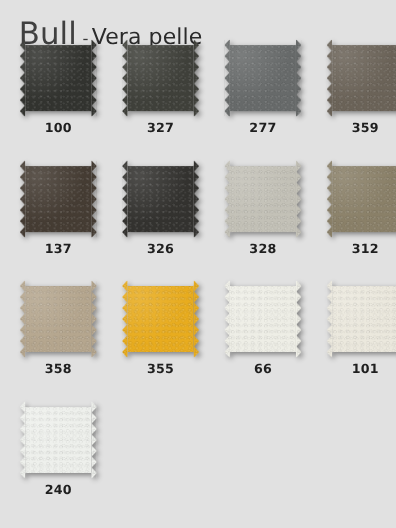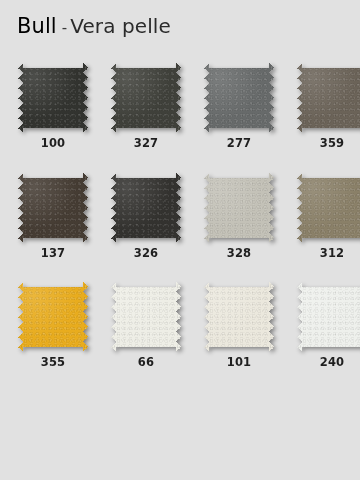--- a/index.html
+++ b/index.html
@@ -18,42 +18,42 @@
   
   #catalog-header {
     position: absolute;
     left: 17px;
     top: 14px;
     display: flex;
     align-items: baseline;
     white-space: nowrap;
   }
   #brand-name {
-    font-size: 21px;
+    font-size: 28px;
     font-weight: 400;
-    color: #000000;
+    color: #404040;
     letter-spacing: 0.1px;
   }
   #brand-separator {
     font-size: 15px;
     color: #3a3a3a;
     margin: 0 3px 0 5px;
   }
   #brand-subtitle {
     font-size: 20px;
     font-weight: 400;
     color: #2b2b2b;
     letter-spacing: 0.1px;
   }
 
   
   #swatch-grid {
     position: absolute;
     left: 18px;
-    top: 63px;
+    top: 36px;
     width: 330px;
     display: grid;
     grid-template-columns: repeat(4, 70px);
     grid-column-gap: 15px;
     grid-row-gap: 19px;
     gap: 23px;
   }
 
   .swatch-cell {
     width: 70px;
@@ -162,20 +162,26 @@
       <div class="swatch-code">328</div>
     </div>
     <div class="swatch-cell">
       <div class="swatch-chip">
         <div class="swatch-chip-face" style="background-color: rgb(138, 128, 104);"></div>
       </div>
       <div class="swatch-code">312</div>
     </div>
     <div class="swatch-cell">
       <div class="swatch-chip">
+        <div class="swatch-chip-face" style="background-color: rgb(181, 166, 142);"></div>
+      </div>
+      <div class="swatch-code">358</div>
+    </div>
+    <div class="swatch-cell">
+      <div class="swatch-chip">
         <div class="swatch-chip-face" style="background-color: rgb(232, 172, 30);"></div>
       </div>
       <div class="swatch-code">355</div>
     </div>
     <div class="swatch-cell">
       <div class="swatch-chip">
         <div class="swatch-chip-face" style="background-color: rgb(238, 238, 230);"></div>
       </div>
       <div class="swatch-code">66</div>
     </div>

